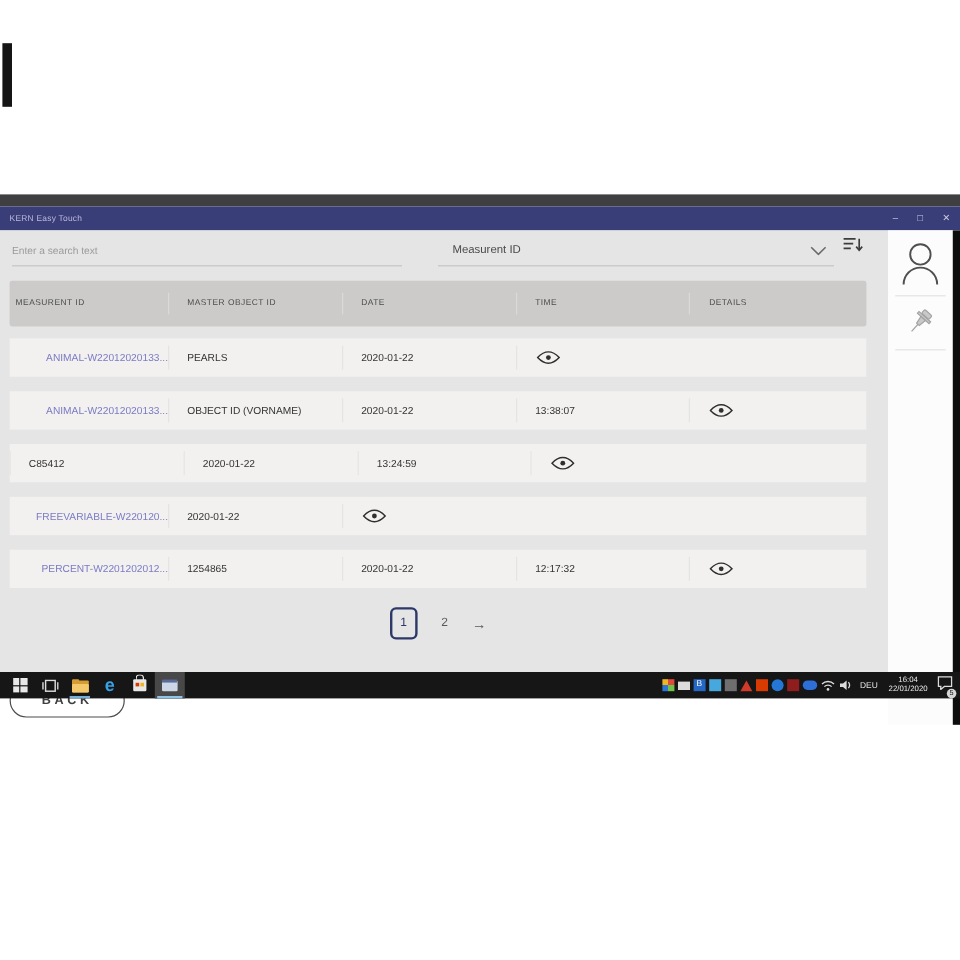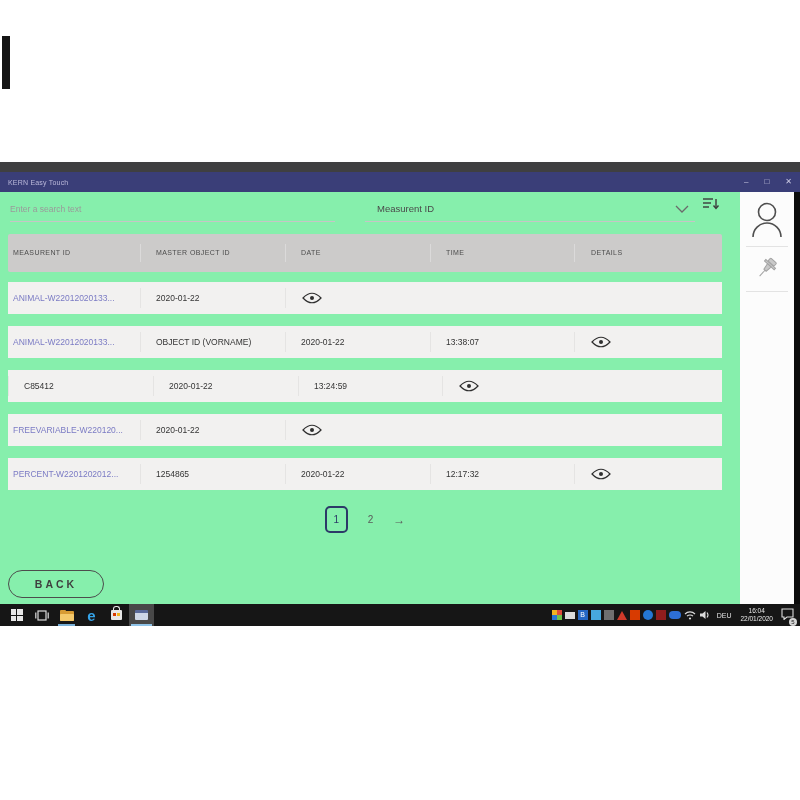--- a/index.html
+++ b/index.html
@@ -10,37 +10,37 @@
 
   .desktop { position:absolute; left:0; top:162px; width:800px; height:464px; }
 
   .prebar { height:10px; background:#3f3f41; }
 
   .titlebar { height:20px; background:#3a3e78; display:flex; align-items:center; justify-content:space-between; padding:0 8px; }
   .titletext { font-size:7px; color:#bcbadb; letter-spacing:.2px; }
   .wincontrols { display:flex; gap:16px; align-items:center; }
   .wincontrols span { font-size:8px; color:#cdcce4; cursor:default; line-height:1; }
 
-  .app { position:relative; height:412px; background:#86efac; }
+  .app { position:relative; height:368px; background:#e5e5e5; }
 
   .main { position:absolute; left:0; top:0; width:738px; height:412px; }
 
   .search { position:absolute; left:10px; top:4px; width:325px; height:26px; background:transparent; border:none; border-bottom:1px solid #c6c5c5; font-size:8.5px; color:#444; outline:none; font-family:"Liberation Sans",sans-serif; }
   .search::placeholder { color:#9a9a9a; }
 
   .dropdown { position:absolute; left:365px; top:4px; width:330px; height:26px; border-bottom:1px solid #c6c5c5; display:flex; align-items:center; justify-content:space-between; cursor:pointer; }
   .dropdown .val { font-size:9.5px; color:#4a4a4a; padding-left:12px; }
   .dropdown svg { margin-right:6px; }
 
   .sorticon { position:absolute; left:702px; top:4px; cursor:pointer; }
 
   .thead { position:absolute; left:8px; top:42px; width:714px; height:38px; background:#cccbca; border-radius:2px; display:flex; align-items:center; }
   .thead .hc { font-size:7px; color:#4c4c4c; letter-spacing:.4px; height:18px; line-height:18px; }
   .trow { position:absolute; left:8px; width:714px; height:32px; background:#f2f1f0; display:flex; align-items:center; }
-  .c1 { width:132px; padding-left:5px; }
+  .c1 { width:132px; padding-left:5px;justify-content:flex-end; }
   .c2 { width:145px; padding-left:15px; }
   .c3 { width:145px; padding-left:15px; }
   .c4 { width:144px; padding-left:15px; }
   .c5 { width:148px; padding-left:16px; }
   .thead .c2,.thead .c3,.thead .c4,.thead .c5 { border-left:1px solid #dbdada; }
   .trow .c2,.trow .c3,.trow .c4,.trow .c5 { border-left:1px solid #e5e4e3; height:20px; display:flex; align-items:center; }
   .trow .c1 { height:20px; display:flex; align-items:center; }
   .link { font-size:8.5px; color:#7b7bc4; cursor:pointer; white-space:nowrap; overflow:hidden; }
   .cellt { font-size:8.5px; color:#343434; white-space:nowrap; }
   .eyebtn { cursor:pointer; display:inline-flex; }
@@ -140,20 +140,23 @@
           <span class="hc c1">MEASURENT ID</span>
           <span class="hc c2">MASTER OBJECT ID</span>
           <span class="hc c3">DATE</span>
           <span class="hc c4">TIME</span>
           <span class="hc c5">DETAILS</span>
         </div>
 
         <div class="trow r0">
           <span class="c1">
               <span class="link">ANIMAL-W22012020133...</span>
+            </span>
+          <span class="c2">
+              <span class="cellt">PEARLS</span>
             </span>
           <span class="c3">
               <span class="cellt">2020-01-22</span>
             </span>
           <span class="c5">
               <span class="eyebtn">
                 <svg width="20" height="12" viewBox="0 0 20 12">
                   <path d="M1 6 Q10 -3.5 19 6 Q10 15.5 1 6 Z" fill="none" stroke="#2f2f2f" stroke-width="1.2"></path>
                   <circle cx="10" cy="6" r="2" fill="#2f2f2f"></circle>
                 </svg>

